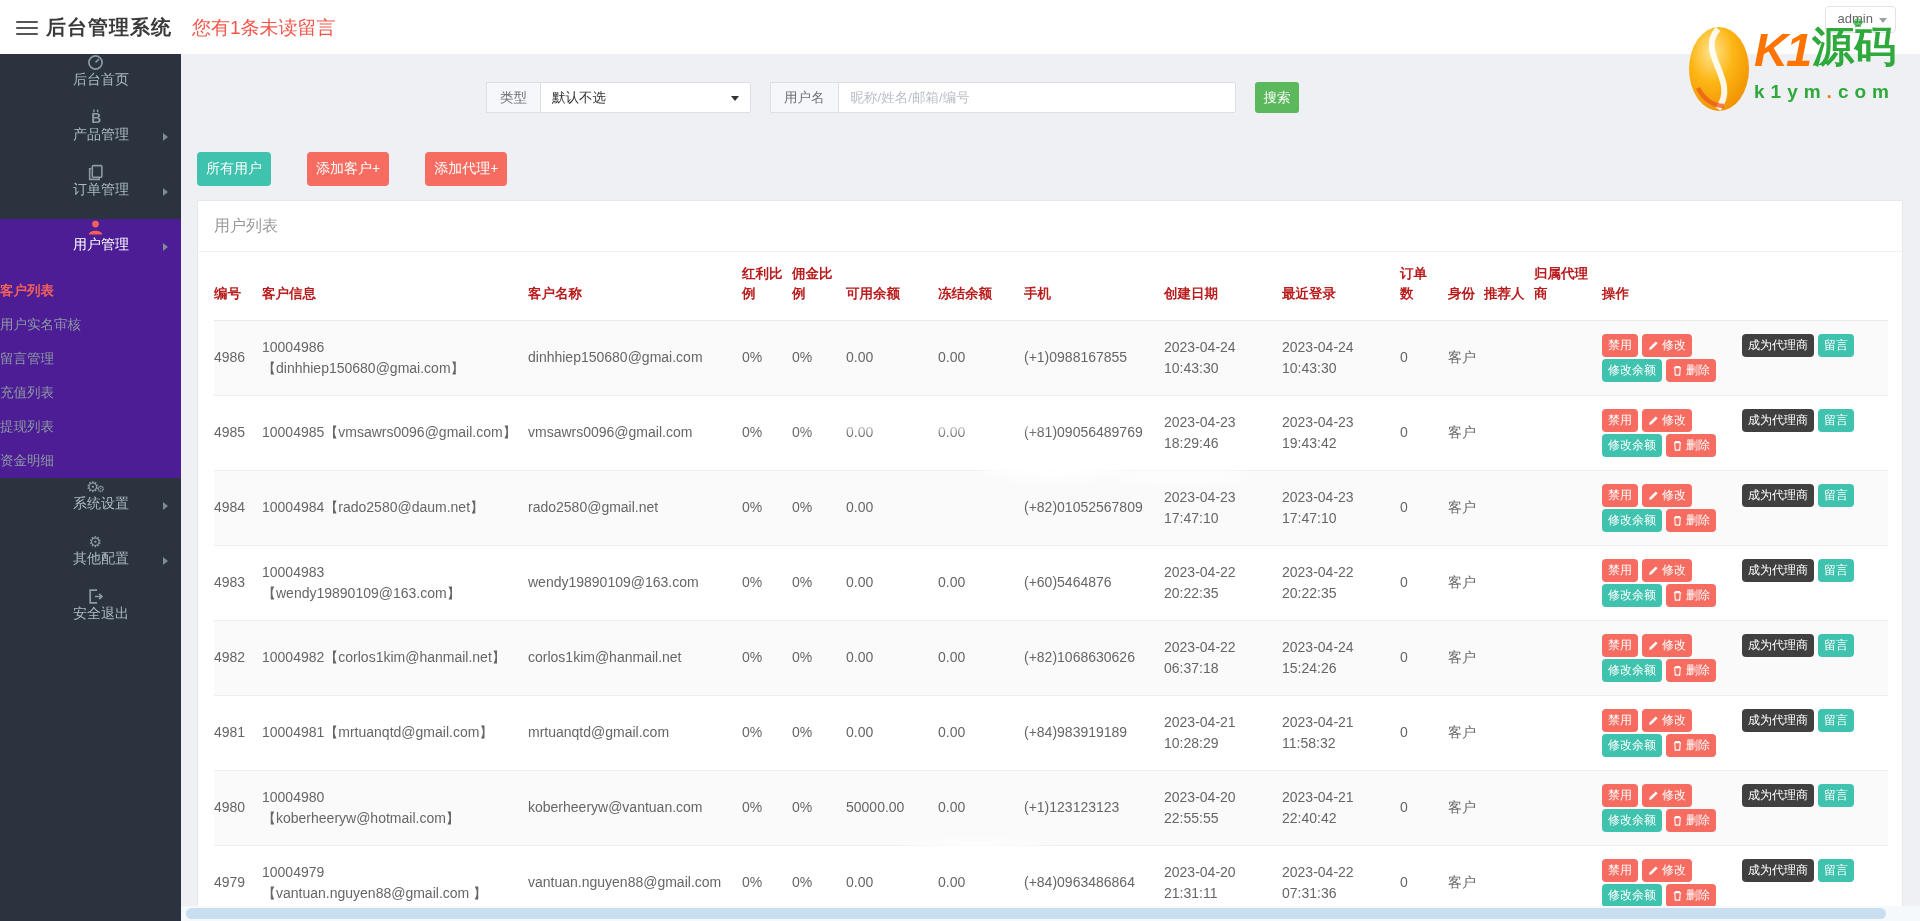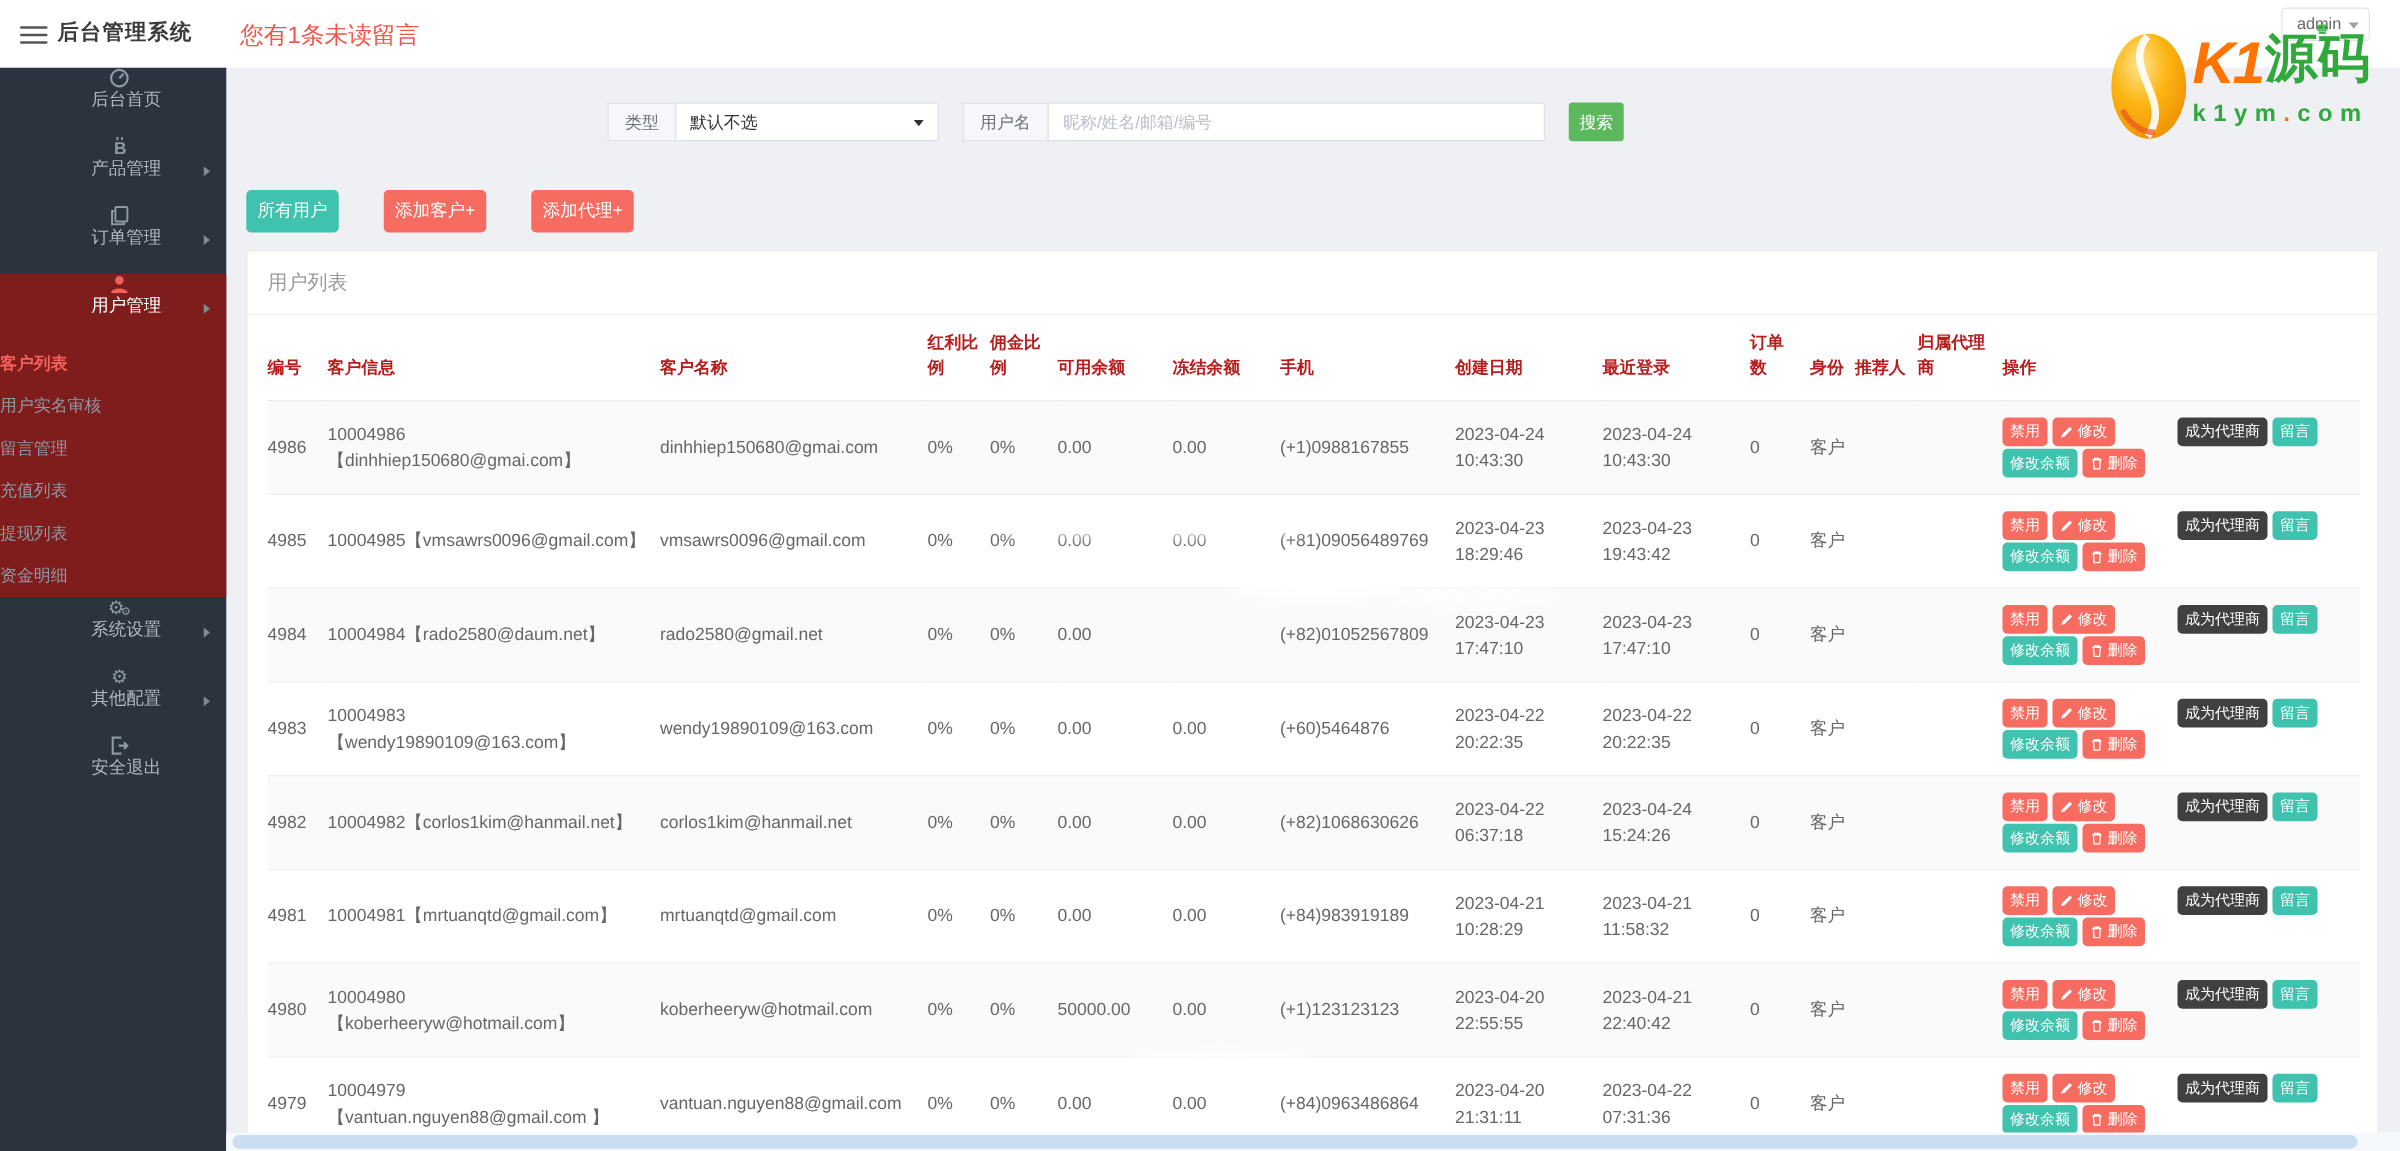--- a/index.html
+++ b/index.html
@@ -4,21 +4,21 @@
 <style>
   * { margin:0; padding:0; box-sizing:border-box; }
   html,body { width:1920px; height:921px; overflow:hidden; background:#eef0f4;
     font-family:"Liberation Sans","DejaVu Sans",sans-serif; }
   .page { position:relative; width:1920px; height:921px; }
 
   
   .topbar { position:absolute; top:0; left:0; width:1920px; height:54px; background:#fff; z-index:10; }
   .hamburger { position:absolute; left:16px; top:17px; width:22px; height:20px; cursor:pointer; }
   .hamburger i { display:block; height:2.5px; background:#555; margin:3.5px 0; border-radius:1px; }
-  .app-title { position:absolute; left:46px; top:14px; font-size:17px; font-weight:700; color:#3a3a3a; letter-spacing:1px; }
+  .app-title { position:absolute; left:46px; top:14px; font-size:20px; font-weight:700; color:#3a3a3a; letter-spacing:1px; }
   .notice { position:absolute; left:192px; top:15px; font-size:19px; color:#f2564c; }
   .admin-box { position:absolute; right:24px; top:6px; height:27px; background:#fff; border:1px solid #e3e3e3;
     border-radius:4px; padding:4px 22px 4px 12px; font-size:13px; color:#666; cursor:pointer; z-index:60; }
   .admin-caret { position:absolute; right:8px; top:11px; width:0; height:0;
     border-left:4px solid transparent; border-right:4px solid transparent; border-top:5px solid #9aa0a6; }
 
   
   .watermark { position:absolute; left:1688px; top:26px; z-index:55; display:flex; }
   .wm-text { margin-left:4px; }
   .wm-row1 { display:flex; align-items:flex-start; line-height:1; position:relative; }
@@ -29,21 +29,21 @@
   .wm-domain .dot { color:#ff7300; }
 
   
   .sidebar { position:absolute; top:54px; left:0; width:181px; height:867px; background:#2a333e; z-index:5; }
   .side-item { position:relative; height:55px; display:flex; align-items:center; padding-left:21px;
     color:#aeb8c2; font-size:14px; cursor:pointer;flex-direction:column; }
   .side-item .s-icon { width:17px; height:17px; margin-right:11px; color:#8d99a4; flex:0 0 auto;
     display:inline-flex; align-items:center; justify-content:center; font-size:15px; line-height:1; }
   .side-item .chev { position:absolute; right:13px; top:24px; width:0; height:0;
     border-top:4px solid transparent; border-bottom:4px solid transparent; border-left:5px solid #7e8a94; }
-  .menu-group.active-group { background:#7f1d1d; }
+  .menu-group.active-group { background:#4c1d95; }
   .menu-group.active-group > .side-item { color:#fff; }
   .menu-group.active-group > .side-item .s-icon { color:#f2605a; }
   .submenu-item { height:34px; display:flex; align-items:center; 
     color:#8e99a3; font-size:13.5px; cursor:pointer; }
   .submenu-item.active { color:#f2605a; font-weight:700; }
   .gear-small { font-size:9px; margin-left:-3px; margin-top:6px; }
 
   
   .content { position:absolute; top:54px; left:181px; width:1739px; height:867px; background:#eef0f4; }
 
@@ -566,21 +566,21 @@
                       </svg>
                       <span>删除</span>
         </button>
       </div>
     </td>
   </tr>
 
   <tr>
     <td>4980</td>
     <td>10004980【koberheeryw@hotmail.com】</td>
-    <td>koberheeryw@hotmail.com</td>
+    <td>koberheeryw@vantuan.com</td>
     <td>0%</td>
     <td>0%</td>
     <td>50000.00</td>
     <td>0.00</td>
     <td>(+1)123123123</td>
     <td class="dcell">
       <div>2023-04-20</div>
                   <div>22:55:55</div>
     </td>
     <td class="dcell">

